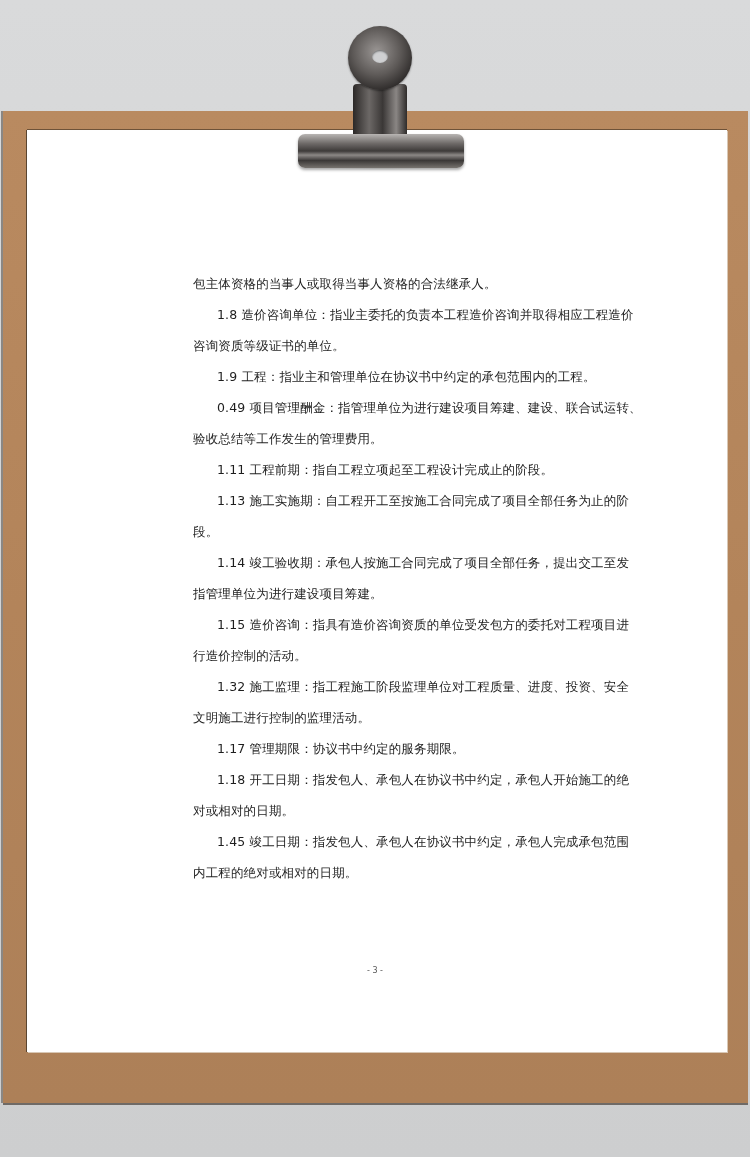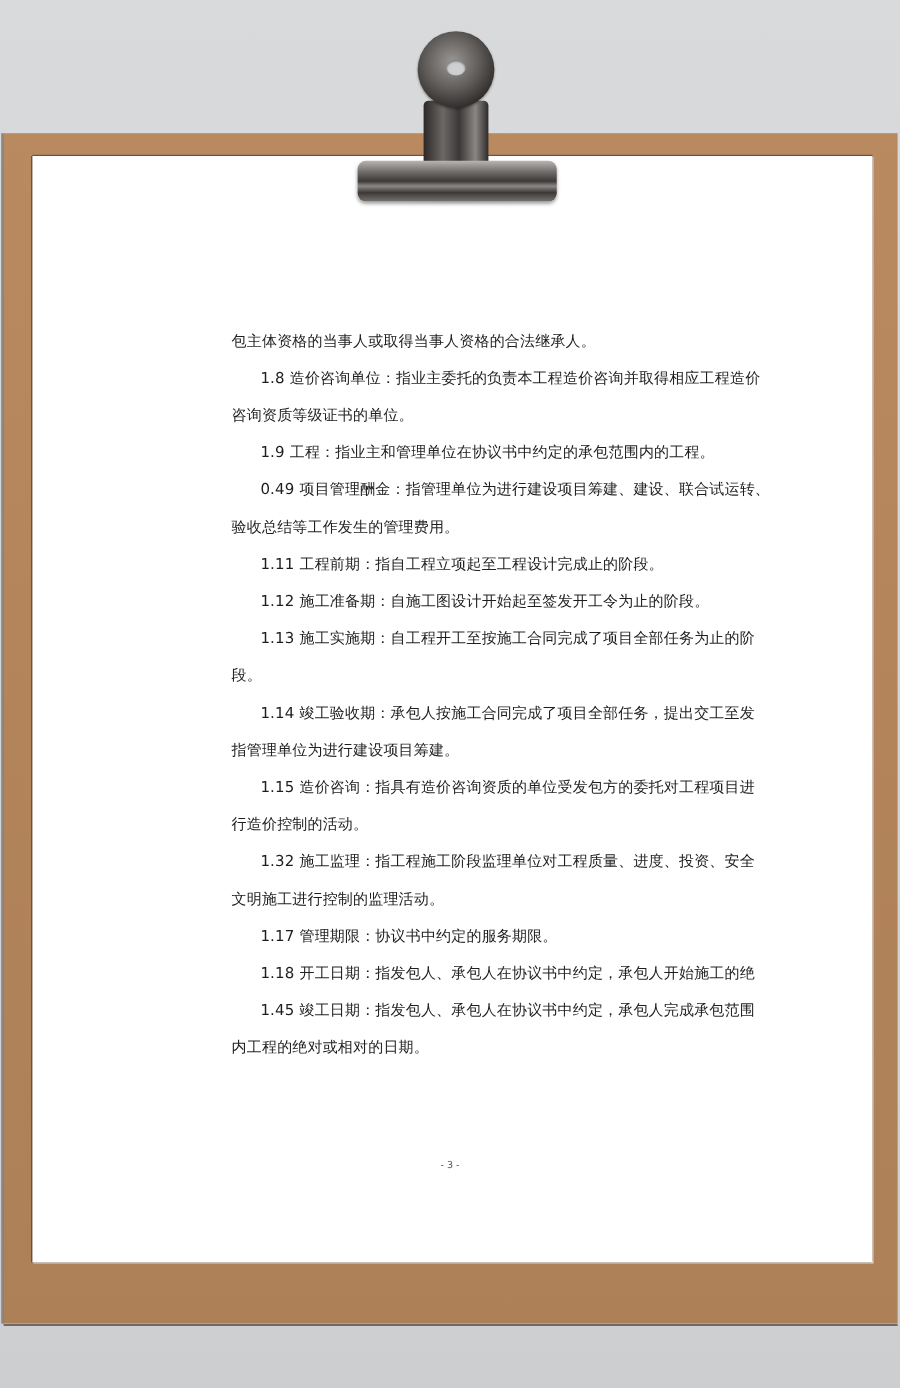--- a/index.html
+++ b/index.html
@@ -66,28 +66,28 @@
 <div class="clip-bar"></div>
 
 <div class="content">
   <div class="line">包主体资格的当事人或取得当事人资格的合法继承人。</div>
   <div class="line indent">1.8 造价咨询单位：指业主委托的负责本工程造价咨询并取得相应工程造价</div>
   <div class="line">咨询资质等级证书的单位。</div>
   <div class="line indent">1.9 工程：指业主和管理单位在协议书中约定的承包范围内的工程。</div>
   <div class="line indent">0.49 项目管理酬金：指管理单位为进行建设项目筹建、建设、联合试运转、</div>
   <div class="line">验收总结等工作发生的管理费用。</div>
   <div class="line indent">1.11 工程前期：指自工程立项起至工程设计完成止的阶段。</div>
-  <div class="line indent">1.12 施工准备期：自施工图设计开始起至签发开工令为止的阶段。</div>
   <div class="line indent">1.13 施工实施期：自工程开工至按施工合同完成了项目全部任务为止的阶</div>
   <div class="line">段。</div>
   <div class="line indent">1.14 竣工验收期：承包人按施工合同完成了项目全部任务，提出交工至发</div>
   <div class="line">指管理单位为进行建设项目筹建。</div>
   <div class="line indent">1.15 造价咨询：指具有造价咨询资质的单位受发包方的委托对工程项目进</div>
   <div class="line">行造价控制的活动。</div>
   <div class="line indent">1.32 施工监理：指工程施工阶段监理单位对工程质量、进度、投资、安全</div>
   <div class="line">文明施工进行控制的监理活动。</div>
   <div class="line indent">1.17 管理期限：协议书中约定的服务期限。</div>
   <div class="line indent">1.18 开工日期：指发包人、承包人在协议书中约定，承包人开始施工的绝</div>
+  <div class="line">对或相对的日期。</div>
   <div class="line indent">1.45 竣工日期：指发包人、承包人在协议书中约定，承包人完成承包范围</div>
   <div class="line">内工程的绝对或相对的日期。</div>
 </div>
 
 <div class="page-num">- 3 -</div>
 
 </body></html>

